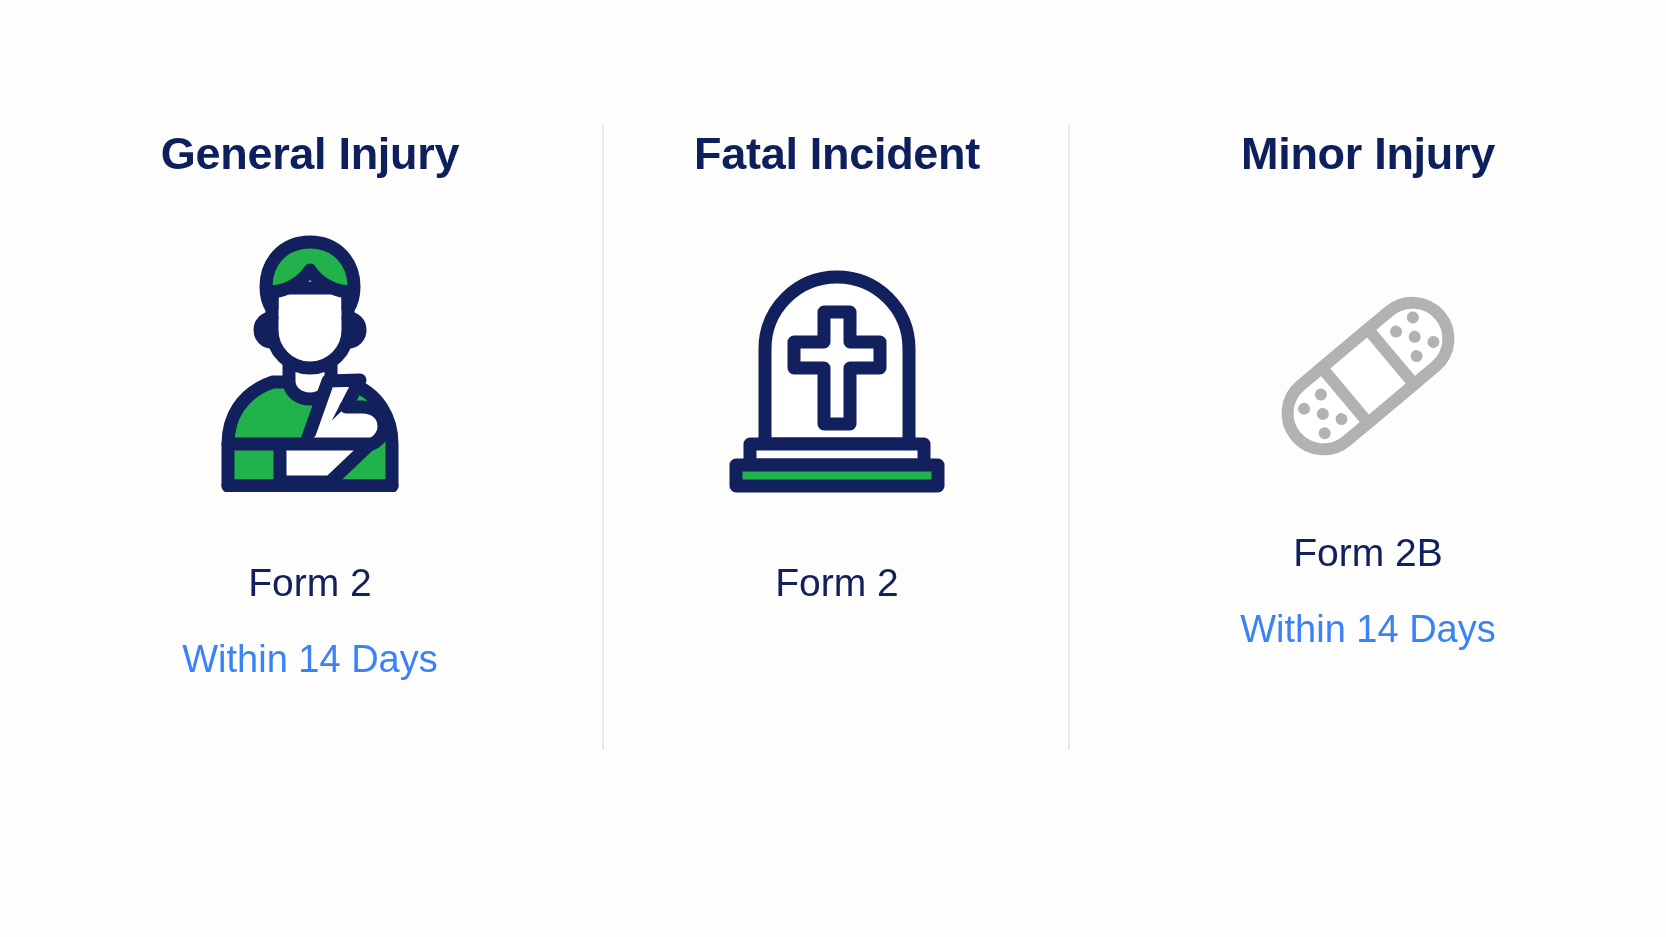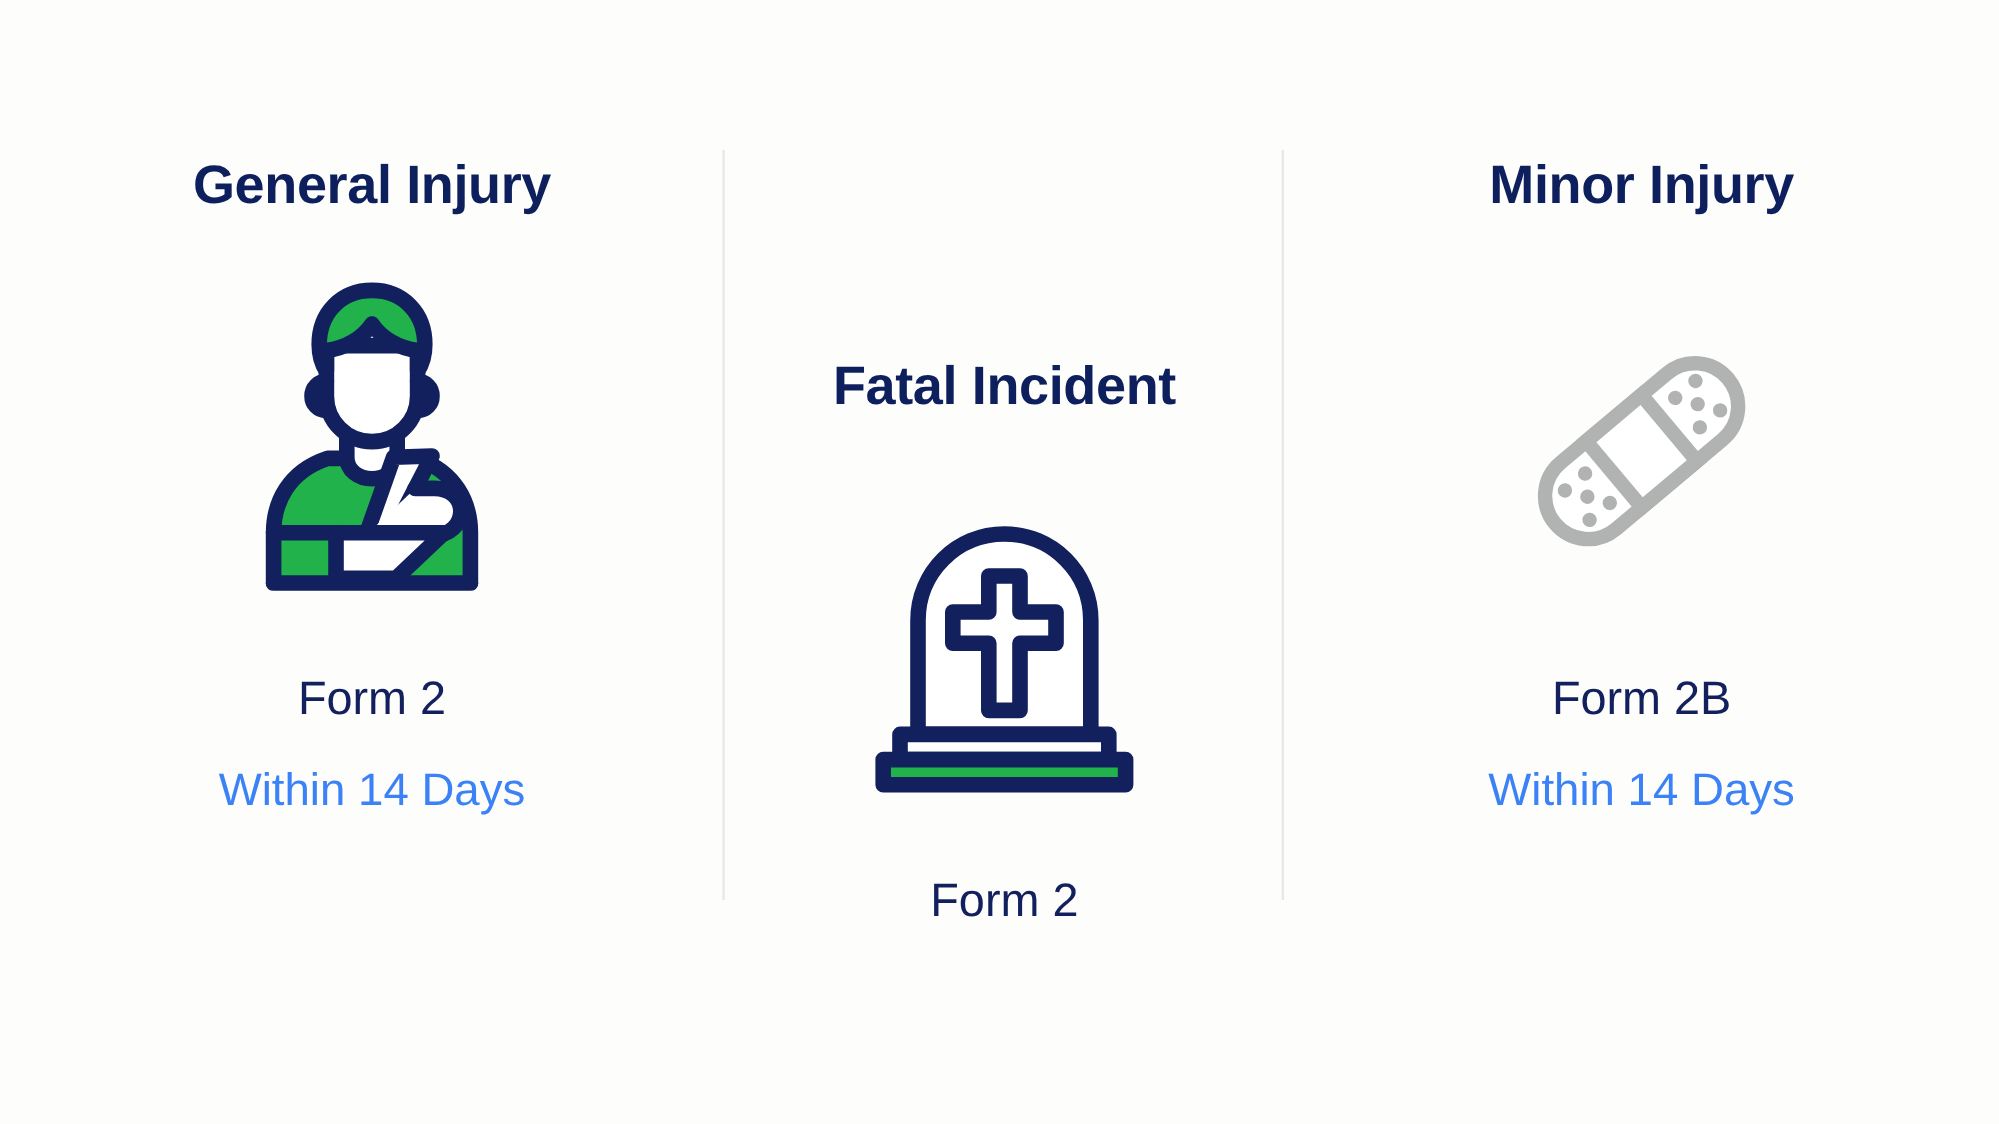--- a/index.html
+++ b/index.html
@@ -34,21 +34,21 @@
     justify-content: flex-start;
   }
   .col {
     position: relative;
     display: flex;
     flex-direction: column;
     align-items: center;
     box-sizing: border-box;
   }
   .col-1 { width: 604px; padding-left: 16px; }
-  .col-2 { width: 466px; justify-content: center; }
+  .col-2 { width: 466px; }
   .col-3 { width: 596px; }
 
   .divider {
     position: absolute;
     top: 125px;
     width: 2px;
     height: 625px;
     background: #e8e8e6;
   }
   .divider-1 { left: 602px; }
@@ -84,21 +84,21 @@
     font-weight: normal;
     color: #3b82f6;
     line-height: 1;
     white-space: nowrap;
   }
   .c1 .icon-wrap { margin-top: 55px; }
   .c2 .icon-wrap { margin-top: 70px; }
   .c3 .icon-wrap { margin-top: 70px; }
   .c1 .form-label { margin-top: 72px; }
   .c2 .form-label { margin-top: 57px; }
-  .c3 .form-label { margin-top: 57px; }
+  .c3 .form-label { margin-top: 27px; }
 </style>
 </head>
 <body>
 
 <div class="board">
 
   <div class="divider divider-1"></div>
   <div class="divider divider-2"></div>
 
   <div class="columns">

